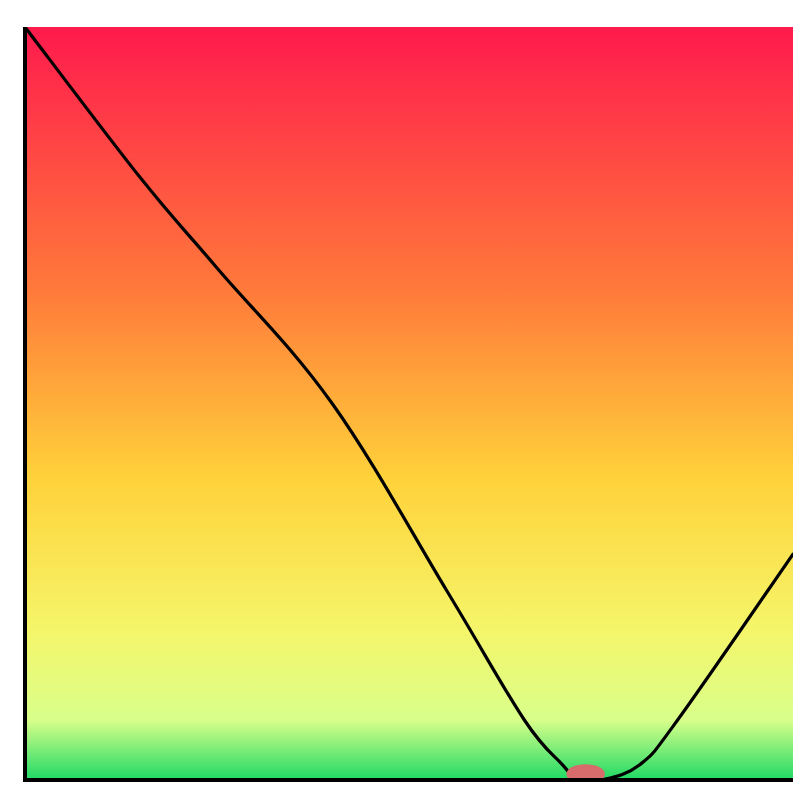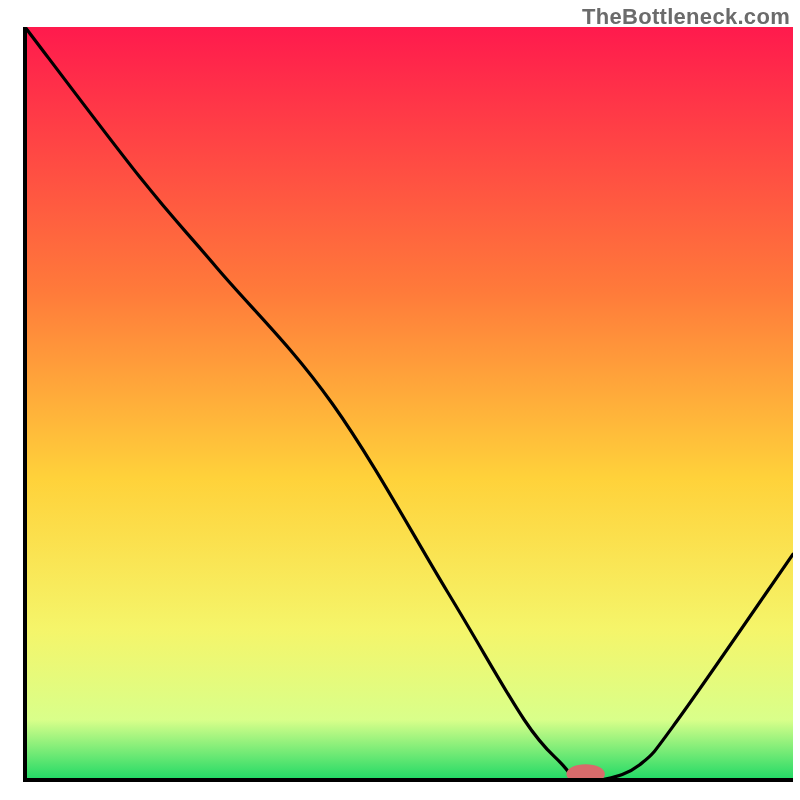--- a/index.html
+++ b/index.html
@@ -32,21 +32,20 @@
     left: 0;
     width: 800px;
     height: 800px;
     display: block;
   }
 </style>
 </head>
 <body>
 
 <div class="frame">
-  <div class="watermark">TheBottleneck.com</div>
 
   <svg class="plot" viewBox="0 0 800 800">
     <defs>
       <linearGradient id="bg-grad" x1="0" y1="0" x2="0" y2="1">
           <stop offset="0%" stop-color="#ff1a4d"></stop>
           <stop offset="35%" stop-color="#ff7a3a"></stop>
           <stop offset="60%" stop-color="#ffd23a"></stop>
           <stop offset="80%" stop-color="#f5f56a"></stop>
           <stop offset="92%" stop-color="#d9ff8a"></stop>
           <stop offset="100%" stop-color="#1fd965"></stop>

